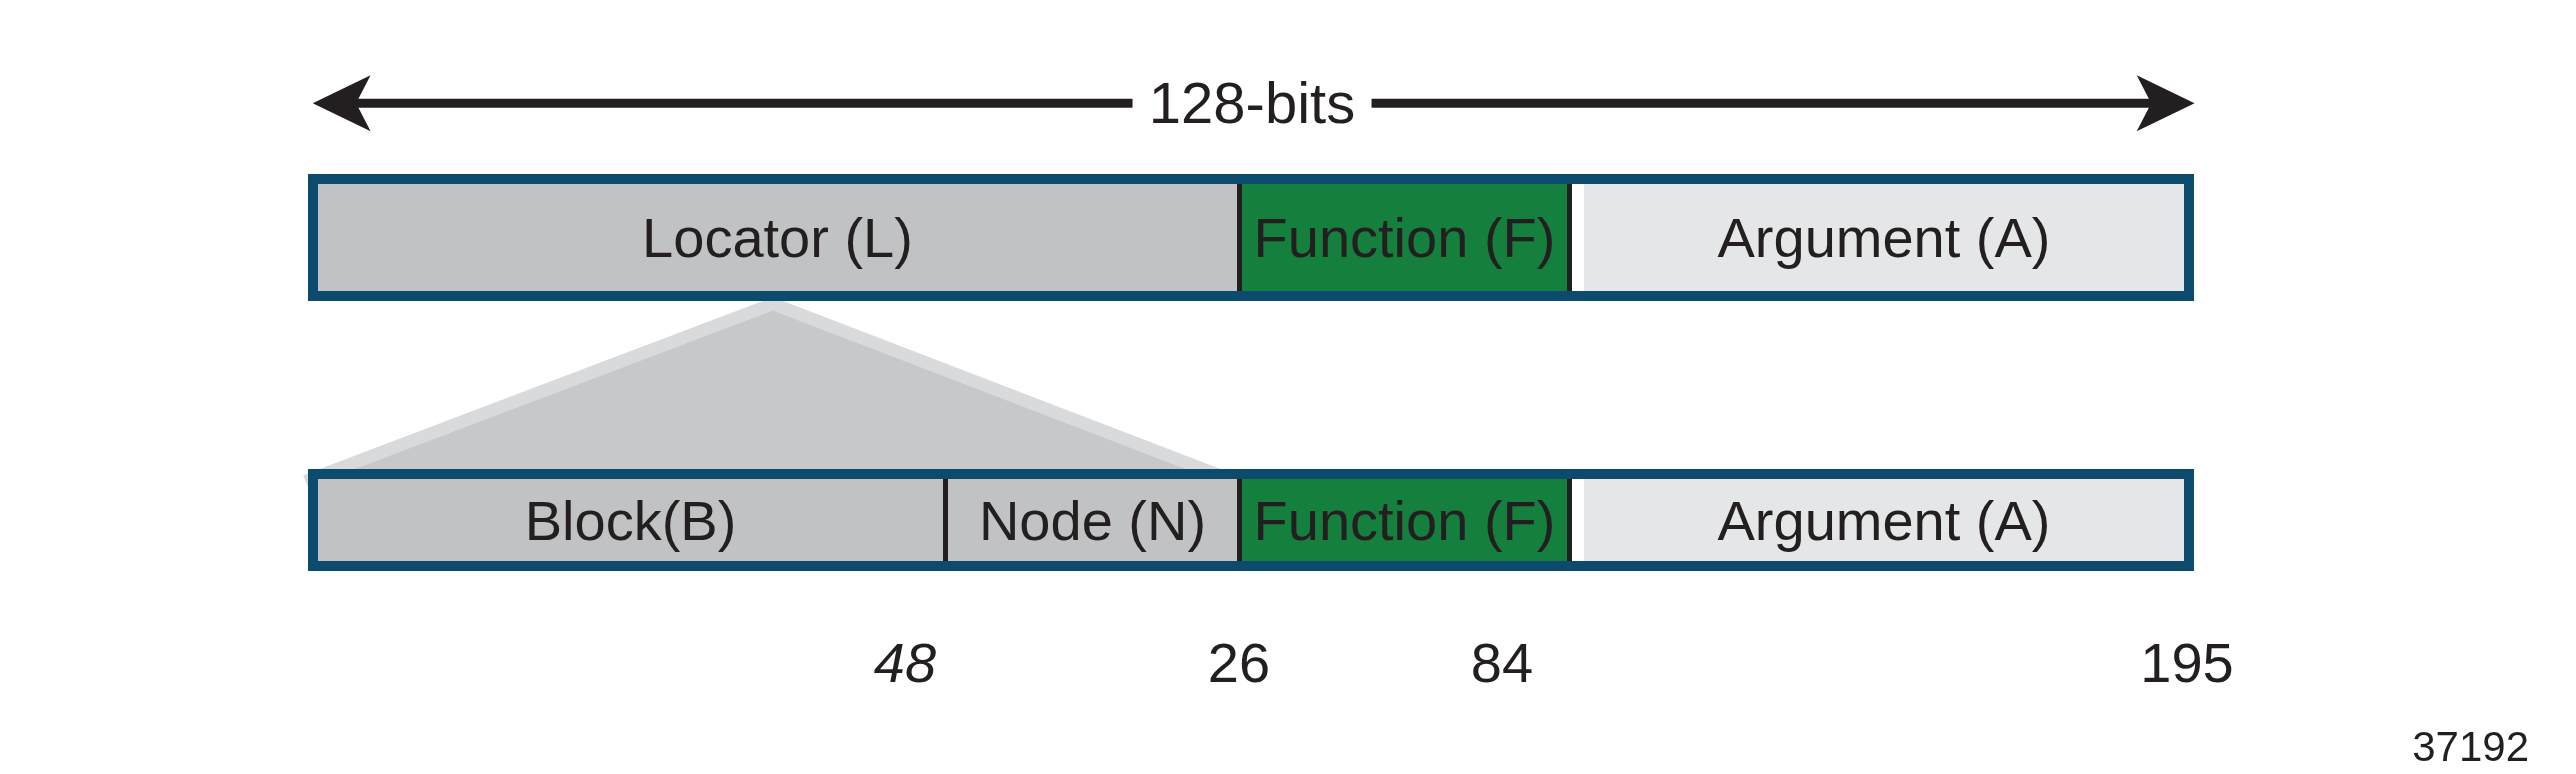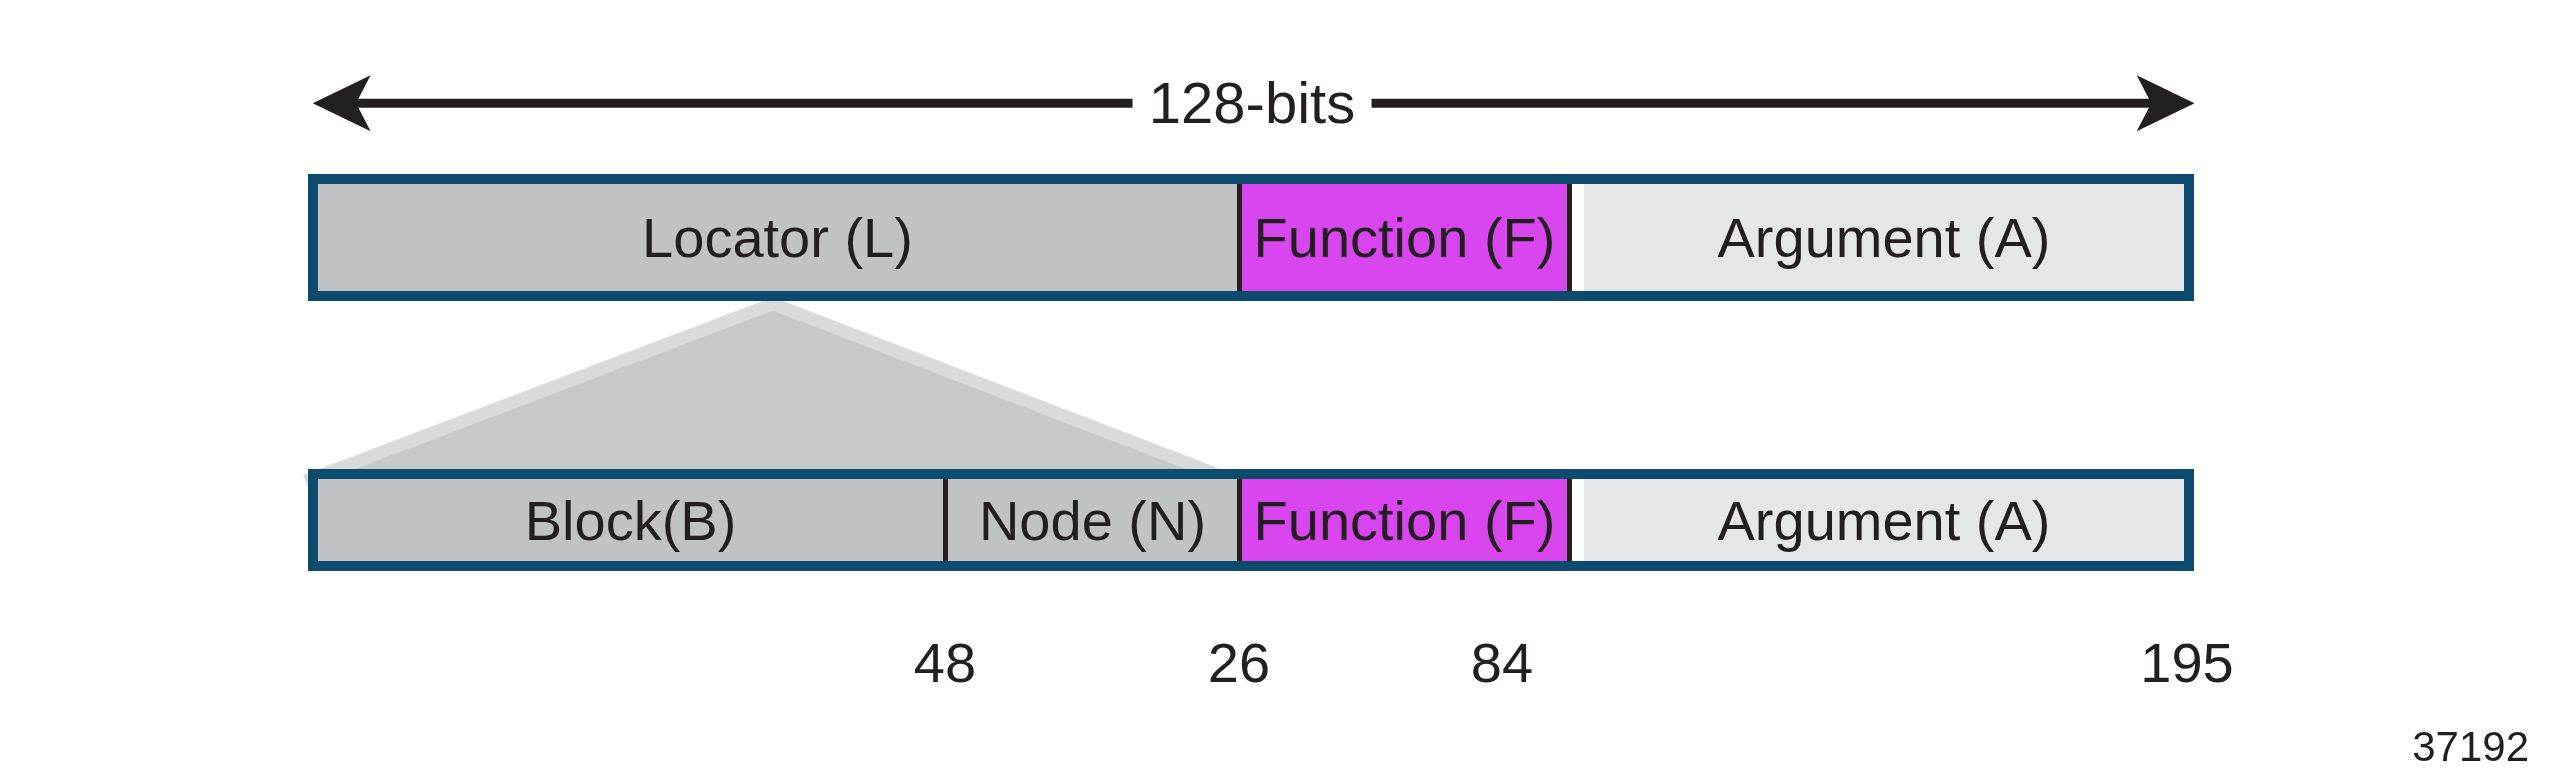--- a/index.html
+++ b/index.html
@@ -42,39 +42,39 @@
   .seg {
     display: flex;
     align-items: center;
     justify-content: center;
     font-size: 56px;
     white-space: nowrap;
     border-right: 5.4px solid #231f20;
   }
   .seg:last-child { border-right: none; margin-left: 12px; }
   .seg-gray  { background: #c0c2c4; }
-  .seg-white { background: #d946ef; text-align: center; }
+  .seg-white { background: #15803d; text-align: center; }
   .seg-light { background: #e5e6e7; }
 
   .w-locator  { width: 924px; }
   .w-function { width: 330px; }
   .w-argument { flex: 1; }
   .w-block    { width: 630px; }
   .w-node     { width: 294px; }
 
   
   .bit-label {
     position: absolute;
     top: 633px;
     transform: translateX(-50%);
     font-size: 56px;
     line-height: 60px;
     white-space: nowrap;
   }
-  .bit-48  { left: 945px; }
+  .bit-48  { left: 905px; font-style: italic; }
   .bit-64  { left: 1239px; }
   .bit-84  { left: 1502px; }
   .bit-128 { left: 2187px; }
 
   .fig-number {
     position: absolute;
     top: 724px;
     right: 47px;
     font-size: 42px;
     line-height: 45px;

